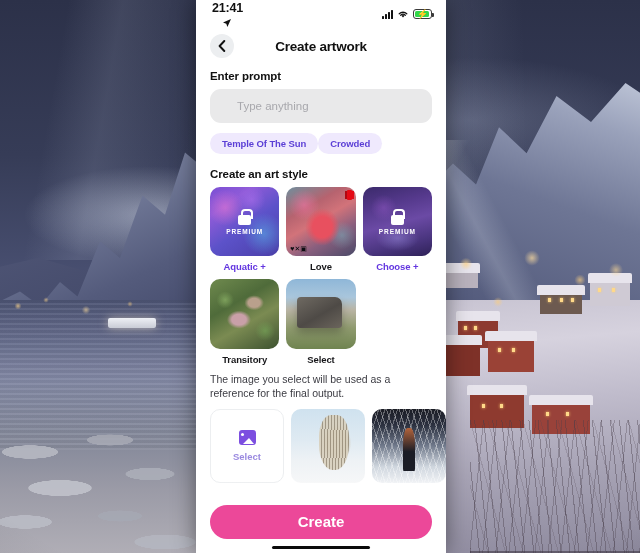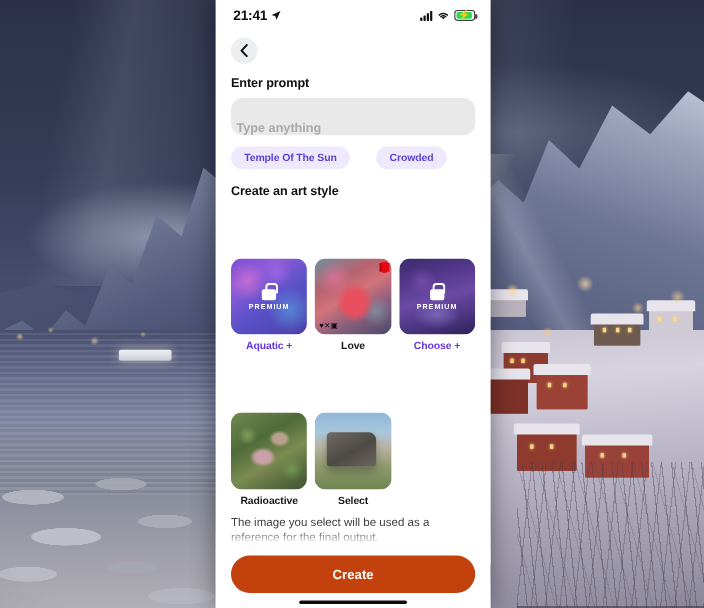--- a/index.html
+++ b/index.html
@@ -156,21 +156,21 @@
     background: #ffffff;
     overflow: hidden;
     box-shadow: 0 0 22px rgba(0,0,0,.45);
   }
 
   
   #statusbar {
     height: 28px; display: flex; align-items: center;
     justify-content: space-between; padding: 0 14px 0 16px;
   }
-  .sb-left { display: flex; align-items: center; gap: 3px; }
+  .sb-left { display: flex; align-items: center; gap: 3px; flex-direction: column; }
   .sb-time { font-size: 12.5px; font-weight: bold; color: #111; letter-spacing: -.2px; }
   .sb-right { display: flex; align-items: center; gap: 4px; }
   .bars { display: flex; align-items: flex-end; gap: 1px; height: 9px; }
   .bars i { width: 2px; background: #111; border-radius: .5px; }
   .bars i:nth-child(1){height:3px} .bars i:nth-child(2){height:5px}
   .bars i:nth-child(3){height:7px} .bars i:nth-child(4){height:9px}
   .batt {
     width: 19px; height: 10px; border: 1px solid #3a3a3a; border-radius: 3px;
     position: relative; padding: 1px; background: #fff;
   }
@@ -204,43 +204,43 @@
   
   #content { padding: 6px 14px 0; }
   .sec-title {
     font-size: 11.5px; font-weight: bold; color: #111;
     letter-spacing: -.1px; margin-bottom: 7px;
   }
   .sec-title.spaced { margin-top: 14px; }
 
   #prompt-field {
     height: 34px; border-radius: 11px; background: #e9e9ea;
-    display: flex; align-items: flex-end; padding: 0 5px;
-    font-size: 11.5px; color: #a8a8ad; cursor: text; font-weight: bold;
+    display: flex; align-items: center; padding: 0 27px;
+    font-size: 11.5px; color: #a8a8ad; cursor: text;
   }
 
   
   #chips {
-    display: flex; gap: 24px; margin-top: 10px;
+    display: flex; gap: 0; margin-top: 10px;
     overflow: hidden; white-space: nowrap;
   }
   .chip {
     flex: none; height: 21px; padding: 0 12px;
     border-radius: 11px; background: #efe9fd;
     display: flex; align-items: center;
     font-size: 9.5px; font-weight: bold; color: #5b3fd6;
     letter-spacing: -.1px; cursor: pointer;
   }
 
   
   #styles {
     display: grid; grid-template-columns: repeat(3, 1fr);
     gap: 7px 7px; margin-top: 2px;
   }
-  .style-cell { cursor: pointer; margin-top: 48px; }
+  .style-cell { cursor: pointer; }
   .thumb {
     width: 100%; aspect-ratio: 1/1; border-radius: 10px;
     position: relative; overflow: hidden;
   }
   .lockwrap {
     position: absolute; inset: 0;
     display: flex; flex-direction: column;
     align-items: center; justify-content: center; gap: 3px;
   }
   .lock {
@@ -385,23 +385,23 @@
     background: linear-gradient(#b4643c, #1b1d26 55%);
     border-radius: 40% 40% 6% 6%;
   }
 
   
   #footer {
     position: absolute; left: 0; bottom: 0; width: 100%;
     background: #fff; padding: 8px 14px 4px;
   }
   #create {
-    height: 34px; border-radius: 17px; background: #c2410c;
+    height: 34px; border-radius: 17px; background: #ec4899;
     display: flex; align-items: center; justify-content: center;
-    font-size: 12px; font-weight: bold; color: #fff; cursor: pointer;
+    font-size: 15px; font-weight: bold; color: #fff; cursor: pointer;
   }
   #home-ind {
     width: 98px; height: 3.5px; border-radius: 2px; background: #0a0a0a;
     margin: 7px auto 0;
   }
   #content-fade {
     position: absolute; left: 0; bottom: 58px; width: 100%; height: 14px;
     background: linear-gradient(rgba(255,255,255,0), #fff);
     pointer-events: none;
   }
@@ -504,20 +504,21 @@
       </span>
     </div>
   </div>
 
   <div id="nav">
     <div id="back">
       <svg width="8" height="12" viewBox="0 0 8 12">
         <path d="M6.3 1 L1.6 6 L6.3 11" stroke="#111" stroke-width="1.9" fill="none" stroke-linecap="round" stroke-linejoin="round"></path>
       </svg>
     </div>
+    <div id="nav-title">Create artwork</div>
   </div>
 
   <div id="content">
 
     <div class="sec-title">Enter prompt</div>
     <div id="prompt-field">
       <span>Type anything</span>
     </div>
 
     <div id="chips">
@@ -553,21 +554,21 @@
           <div class="lockwrap">
             <span class="lock"></span>
             <span class="premium-txt">PREMIUM</span>
           </div>
         </div>
         <div class="style-name prem">Choose +</div>
       </div>
 
       <div class="style-cell">
         <div class="thumb art-radio"></div>
-        <div class="style-name free">Radioactive</div>
+        <div class="style-name free">Transitory</div>
       </div>
 
       <div class="style-cell">
         <div class="thumb art-ghibli"></div>
         <div class="style-name free">Select</div>
       </div>
 
     </div>
 
     <div class="helper">The image you select will be used as a reference for the final output.</div>

